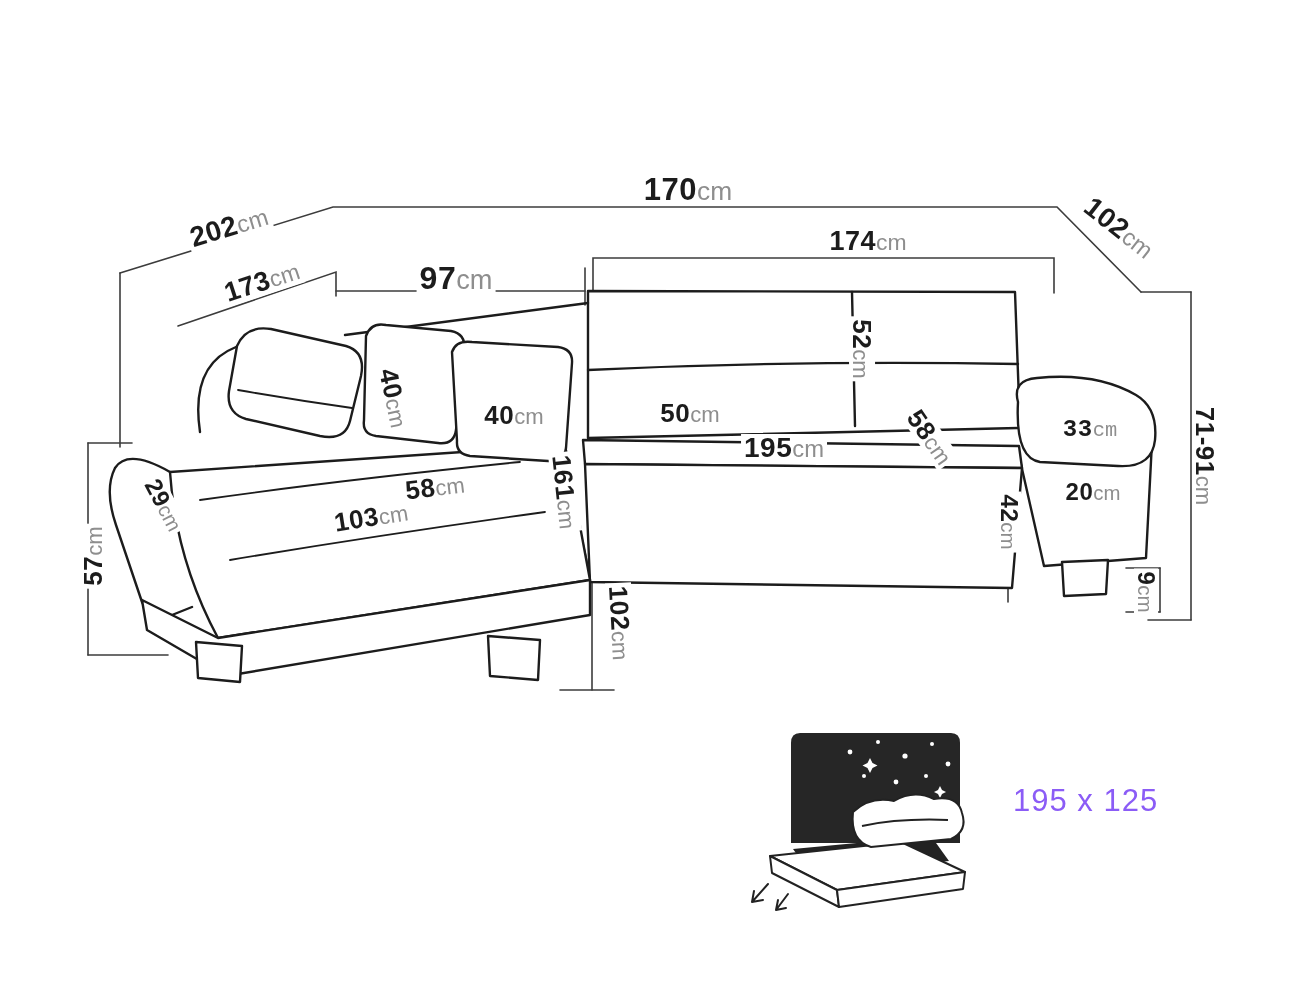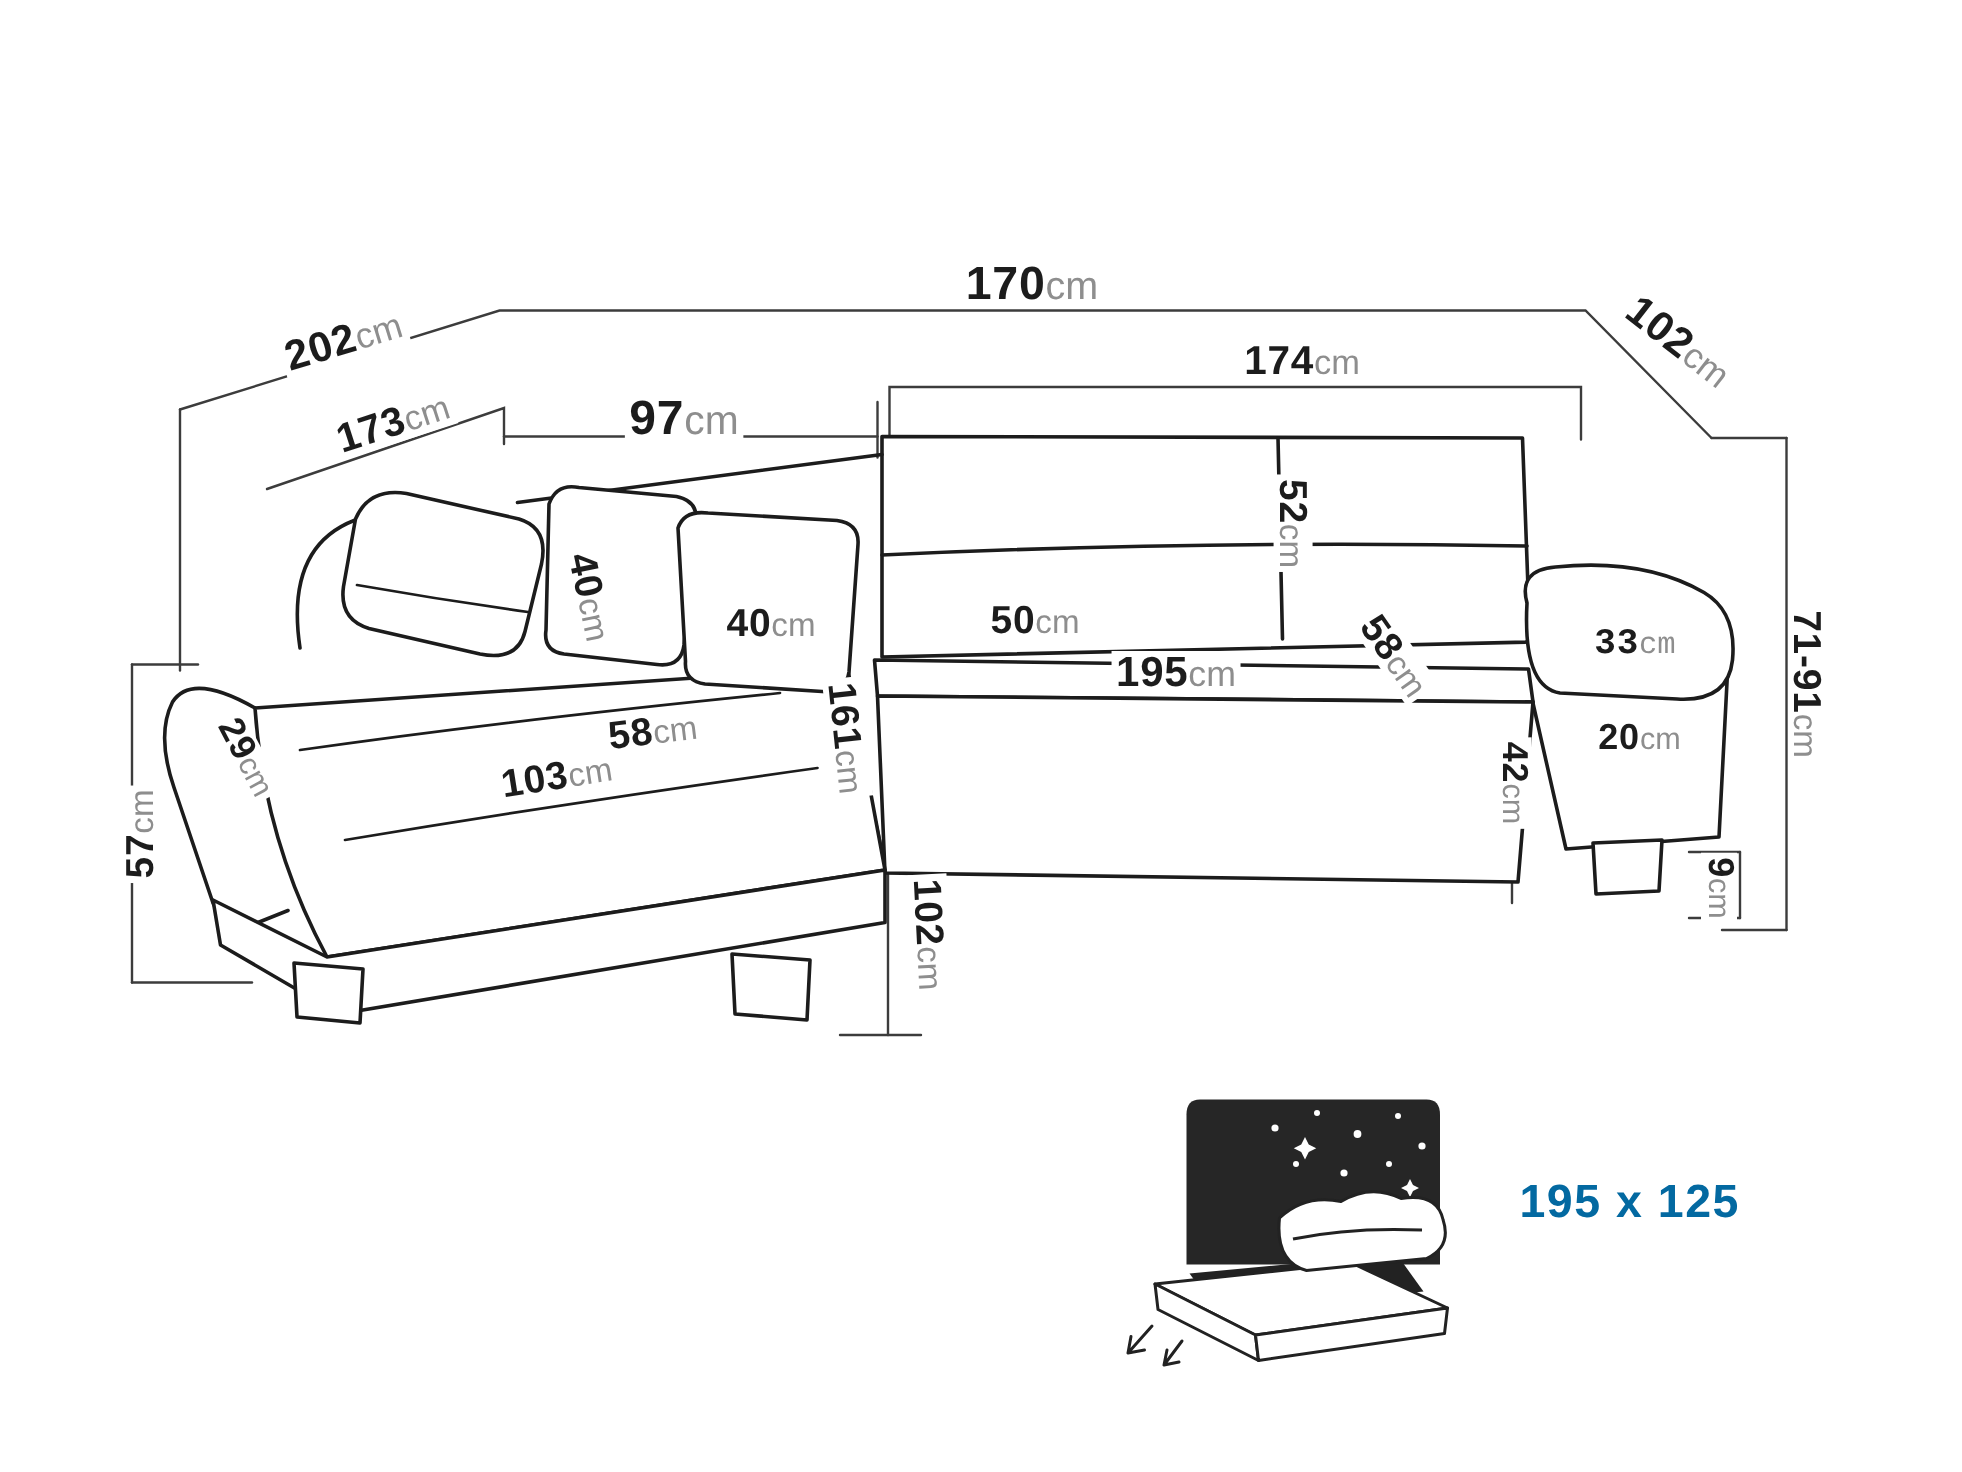--- a/index.html
+++ b/index.html
@@ -25,22 +25,22 @@
   .dim-label .unit{
     font-weight:400;
     color:#8e8e8e;
     font-size:0.85em;
     letter-spacing:0;
   }
   .bed-size-label{
     position:absolute;
     left:1013px;top:783px;
     font-size:31px;
-    font-weight:bold;
-    color:#0369a1;
+    font-weight:normal;
+    color:#8b5cf6;
     letter-spacing:1px;
     white-space:nowrap;
   }
 </style>
 </head>
 <body>
 
 <div id="stage">
 
   <svg id="drawing" width="1308" height="981" viewBox="0 0 1308 981" xmlns="http://www.w3.org/2000/svg">

